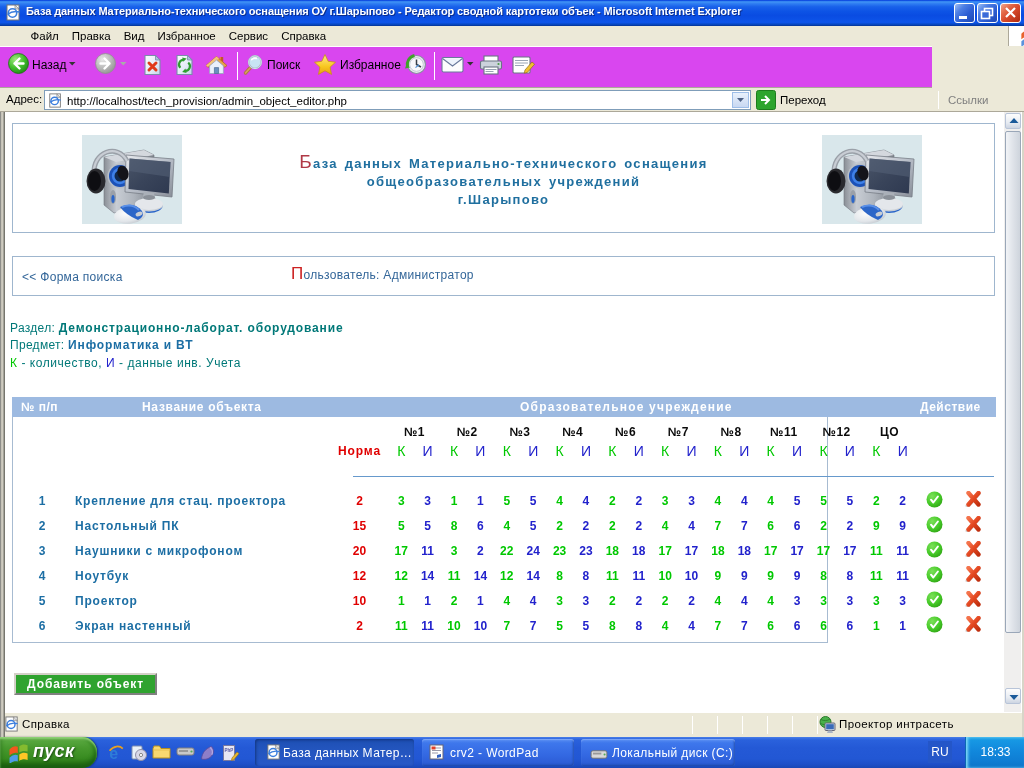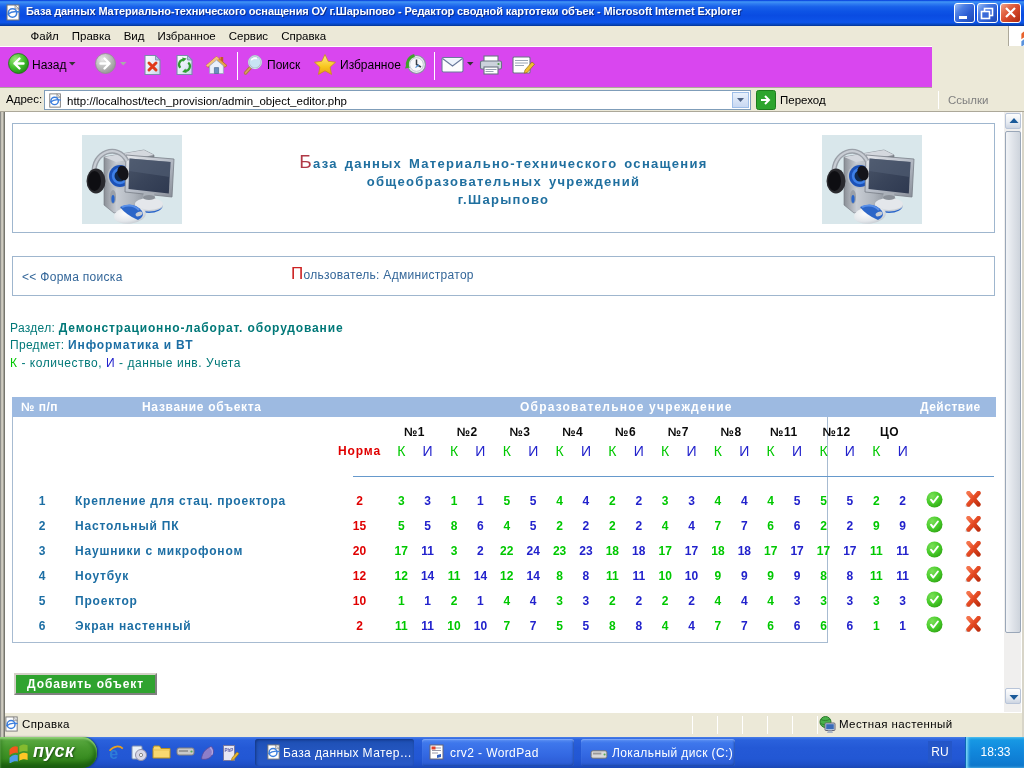--- a/index.html
+++ b/index.html
@@ -759,21 +759,21 @@
     <span class="ssep" style="left:767px"></span>
     <span class="ssep" style="left:792px"></span>
     <span class="ssep" style="left:817px"></span>
   <svg style="position:absolute;left:819px;top:3px" width="17" height="18" viewBox="0 0 17 18">
       <circle cx="6.5" cy="6" r="5.5" fill="#4AB04A" stroke="#2A7A2A"></circle>
       <path d="M2 3.5c2.5 1.5 6.5 1.5 9-.5M1.5 7.5c3 1.5 7 1.5 10 0" stroke="#2A7A2A" stroke-width="0.8" fill="none"></path>
       <rect x="6" y="7" width="10" height="7.5" rx="1" fill="#C8D4E4" stroke="#667"></rect>
       <rect x="7.2" y="8.2" width="7.6" height="5" fill="#3A6AB8"></rect>
       <path d="M9 14.5h4l1 2.5h-6z" fill="#AAB4C4"></path>
     </svg>
-  <span style="position:absolute;left:839px;top:5px;">Местная настенный</span>
+  <span style="position:absolute;left:839px;top:5px;">Проектор интрасеть</span>
 </div>
 <div id="taskbar">
   <div id="startbtn">
     <svg style="position:absolute;left:8px;top:5px" width="21" height="21" viewBox="0 0 21 21">
         <path d="M1.5 7.4 C4.5 4.2 7.5 3.6 9.8 4.8 L9.8 11.2 C7.5 10.2 4.5 10.8 1.5 13.6 Z" fill="#F3571D"></path>
         <path d="M11.3 4.2 C13.8 2.2 16.8 1.9 19.6 3.2 L19.6 9.6 C16.8 8.5 13.8 8.8 11.3 10.5 Z" fill="#85BB2F"></path>
         <path d="M1.5 15.8 C4.5 12.6 7.5 12 9.8 13.2 L9.8 19.6 C7.5 18.6 4.5 19.2 1.5 22 Z" fill="#4D9CE8"></path>
         <path d="M11.3 12.6 C13.8 10.6 16.8 10.3 19.6 11.6 L19.6 18 C16.8 16.9 13.8 17.2 11.3 18.9 Z" fill="#FFC726"></path>
       </svg>
     <span id="startlbl">пуск</span>

